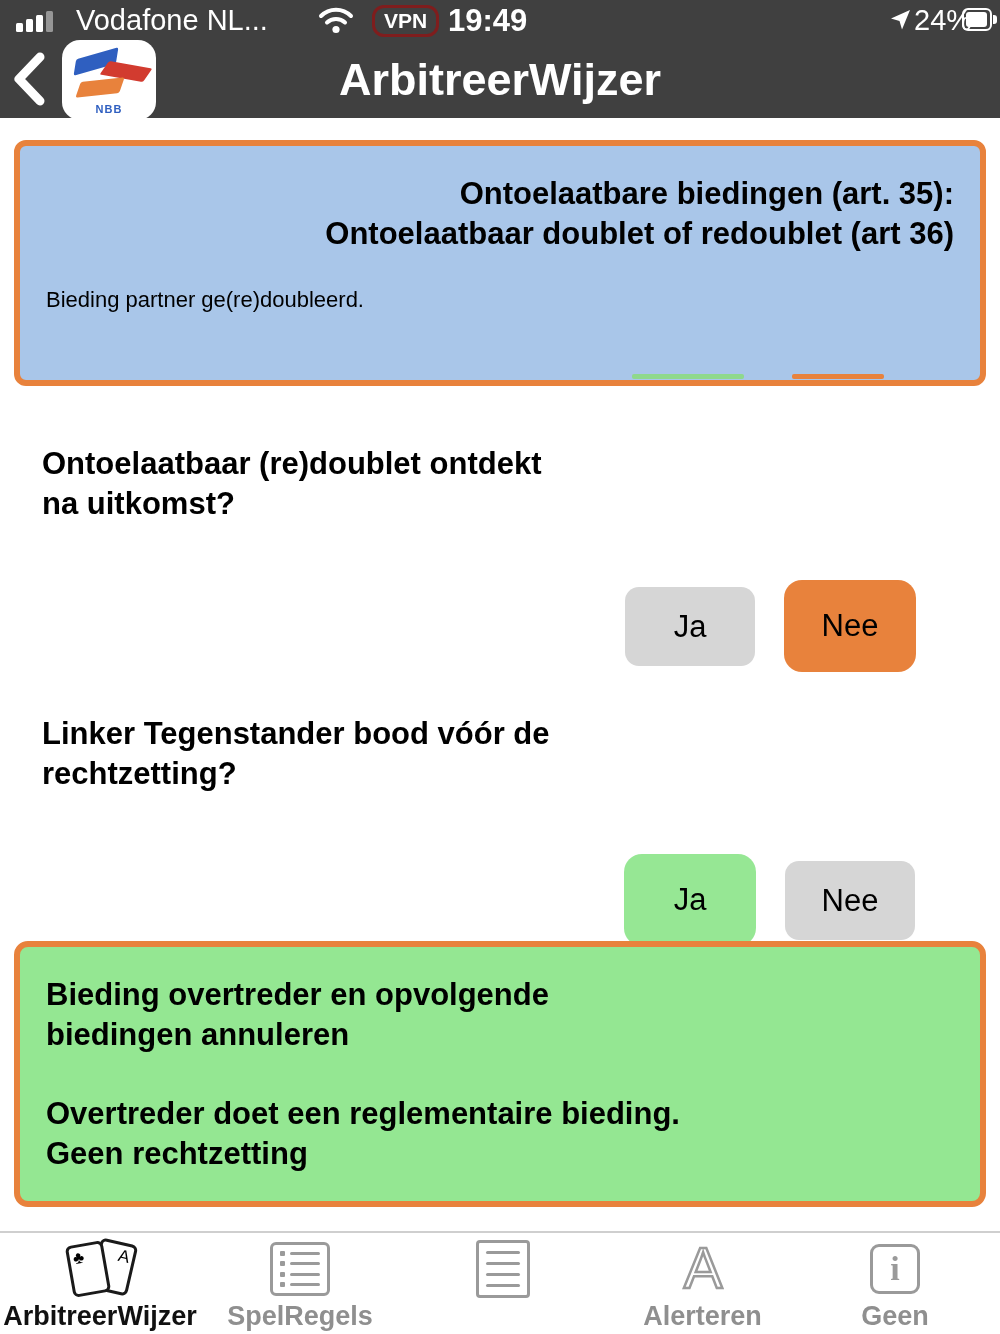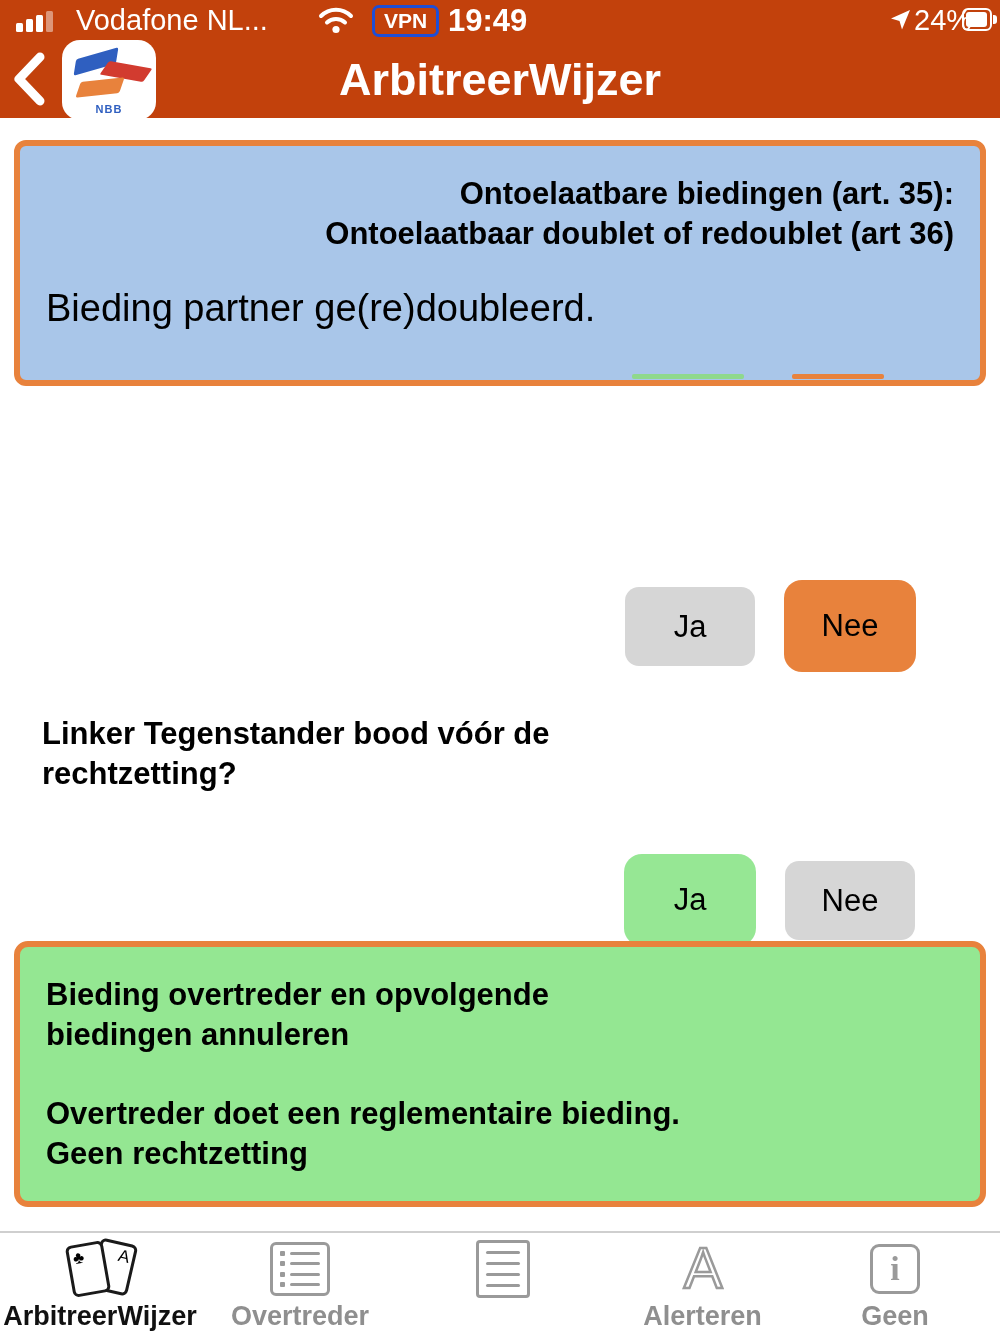--- a/index.html
+++ b/index.html
@@ -1,31 +1,31 @@
 <!DOCTYPE html>
 <html><head>
 <meta charset="utf-8">
 <style>
   * { margin:0; padding:0; box-sizing:border-box; }
   html,body { background:#ffffff; }
   body { font-family:"Liberation Sans", sans-serif; color:#000; }
   .screen { position:relative; width:1000px; height:1334px; background:#ffffff; overflow:hidden; margin:0 auto; }
 
   
-  .topbar { position:absolute; top:0; left:0; width:1000px; height:118px; background:#c2410c;padding-left:32px; }
+  .topbar { position:absolute; top:0; left:0; width:1000px; height:118px; background:#404040;padding-left:32px; }
   .statusbar { position:absolute; top:0; left:0; width:1000px; height:40px; color:#fff; }
   .sig { position:absolute; left:16px; top:8px; width:56px; height:24px; }
   .sig i { position:absolute; bottom:0; width:7px; background:#fff; border-radius:1.5px; display:block; }
   .sig i:nth-child(1){ left:0;  height:9px; }
   .sig i:nth-child(2){ left:10px; height:13px; }
   .sig i:nth-child(3){ left:20px; height:17px; }
   .sig i:nth-child(4){ left:30px; height:21px; opacity:.45; }
   .carrier { position:absolute; left:76px; top:4px; font-size:29px; color:#fff; }
   .wifi { position:absolute; left:318px; top:6px; }
-  .vpn { position:absolute; left:372px; top:5px; border:3px solid #1d4ed8; border-radius:7px; font-size:21px; font-weight:bold; padding:1px 9px; color:#fff; }
+  .vpn { position:absolute; left:372px; top:5px; border:3px solid #7f1d1d; border-radius:12px; font-size:21px; font-weight:bold; padding:1px 9px; color:#fff; }
   .time { position:absolute; left:448px; top:3px; font-size:31px; font-weight:600; color:#fff; }
   .loc { position:absolute; left:888px; top:8px; }
   .batt-pct { position:absolute; left:914px; top:4px; font-size:29px; color:#fff; }
   .battery { position:absolute; left:962px; top:8px; width:30px; height:23px; border:2.5px solid #fff; border-radius:6px; }
   .battery .fill { position:absolute; inset:2px; background:#fff; border-radius:3px; width:21px; }
   .battery .nub { position:absolute; right:-7px; top:5px; width:4px; height:9px; background:#fff; border-radius:0 3px 3px 0; }
 
   .header { position:absolute; top:40px; left:0; width:1000px; height:78px; }
   .back { position:absolute; left:10px; top:10px; width:40px; height:58px; cursor:pointer; }
   .applogo { position:absolute; left:62px; top:0px; width:94px; height:80px; background:#fff; border-radius:18px; overflow:hidden; }
@@ -35,21 +35,21 @@
   .logo-orange { background:#E8823C; top:40px; left:16px; transform:rotate(-6deg) skewX(-25deg); }
   .logo-text { position:absolute; bottom:5px; left:0; right:0; text-align:center; font-size:11px; font-weight:bold; color:#2F5FC0; letter-spacing:1px; }
   .apptitle { position:absolute; left:0; right:0; top:14px; text-align:center; font-size:45px; font-weight:bold; color:#fff; }
 
   
   .preline { white-space:pre-line; }
 
   .infobox { position:absolute; top:140px; left:14px; width:972px; height:246px;
              background:#A9C6E9; border:6px solid #E8823C; border-radius:12px; padding:28px 26px; }
   .infobox .title { font-size:31px; font-weight:bold; line-height:1.3;text-align:right; }
-  .infobox .body { font-size:38px; margin-top:32px; }
+  .infobox .body { font-size:22px; margin-top:32px; }
   .edge-bar { position:absolute; height:5px; bottom:1px; border-radius:2px; }
   .edge-green { left:612px; width:112px; background:#8FD98C; }
   .edge-orange { left:772px; width:92px; background:#E8823C; }
 
   .question { position:absolute; left:42px; width:780px; font-size:31px; font-weight:bold; line-height:1.3; }
   .q1 { top:444px; }
   .q2 { top:714px; }
 
   .btn { position:absolute; display:flex; align-items:center; justify-content:center;
          font-size:31px; color:#000; cursor:pointer;margin-top:16px; }
@@ -142,20 +142,22 @@
   </div>
 
   <div class="infobox">
     <div class="title preline">Ontoelaatbare biedingen (art. 35):
 Ontoelaatbaar doublet of redoublet (art 36)</div>
     <div class="body">Bieding partner ge(re)doubleerd.</div>
     <span class="edge-bar edge-green"></span>
     <span class="edge-bar edge-orange"></span>
   </div>
 
+  <div class="question q1 preline">Ontoelaatbaar (re)doublet ontdekt
+na uitkomst?</div>
   <div class="btn btn-plain q1-ja">Ja</div>
   <div class="btn btn-selected btn-orange q1-nee">Nee</div>
 
   <div class="question q2 preline">Linker Tegenstander bood vóór de
 rechtzetting?</div>
   <div class="btn btn-selected btn-green q2-ja">Ja</div>
   <div class="btn btn-plain q2-nee">Nee</div>
 
   <div class="resultbox preline">Bieding overtreder en opvolgende
 biedingen annuleren
@@ -189,21 +191,21 @@
           <div class="bk-row">
               <span class="bk-dot"></span>
               <span class="bk-line"></span>
             </div>
           <div class="bk-row">
               <span class="bk-dot"></span>
               <span class="bk-line"></span>
             </div>
         </div>
       </div>
-      <div class="tab-label">Overtreder</div>
+      <div class="tab-label">SpelRegels</div>
     </div>
 
     <div class="tab" style="left:395px; width:215px;">
       <div class="tab-icon">
         <div class="icon-doc">
           <div class="doc-line"></div>
           <div class="doc-line"></div>
           <div class="doc-line"></div>
           <div class="doc-line"></div>
         </div>

